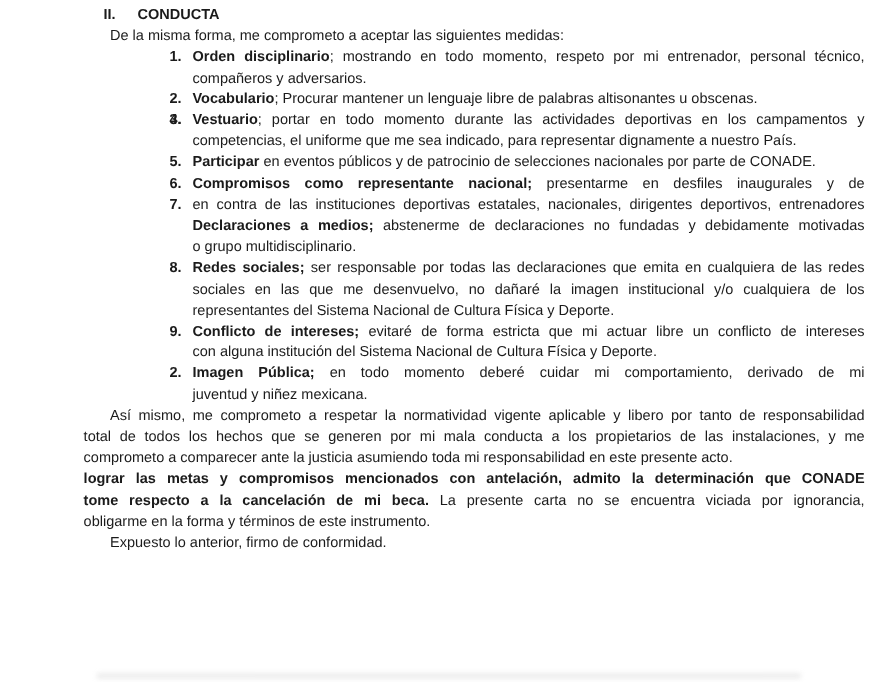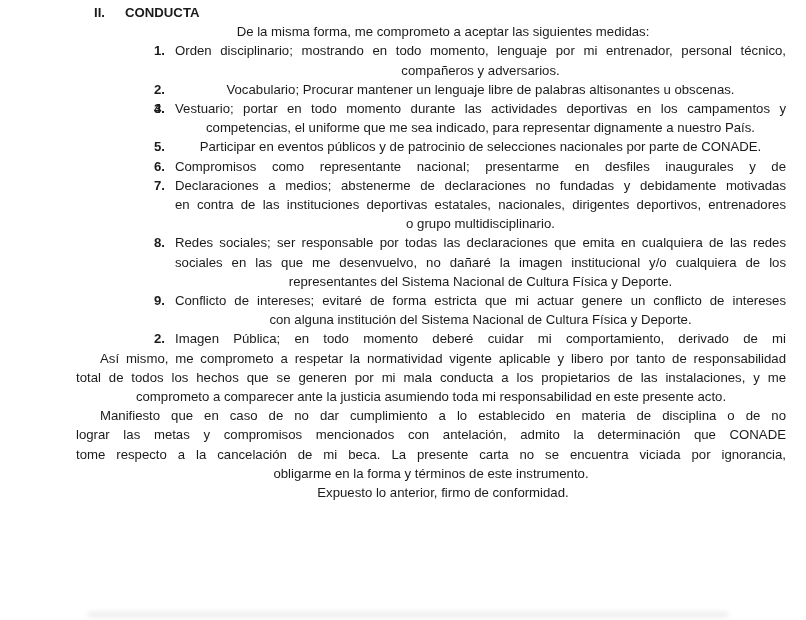--- a/index.html
+++ b/index.html
@@ -21,27 +21,27 @@
     line-height: 19.2px;
     color: #1b1b1b;
     filter: blur(0.3px);
   }
   .heading { font-weight: bold; padding-left: 18px; }
   .heading .numeral { display: inline-block; width: 31px; }
   .indent { text-indent: 24px; }
   
   .jl { text-align: justify; text-align-last: justify; white-space: nowrap; }
   
-  .ll { text-align: center; white-space: nowrap; }
+  .ll { text-align: left; white-space: nowrap; }
   .item { position: relative; padding-left: 99px; }
   .item .num {
     position: absolute; left: 0; top: 0;
     width: 89px; text-align: right; font-weight: bold;
   }
-  .term { font-weight: normal; }
+  .term { font-weight: bold; }
   .scan-smudge {
     position: absolute;
     left: 60px; top: 612px;
     width: 640px; height: 5px;
     background: #c9c9c9;
     opacity: 0.35;
     filter: blur(2.5px);
   }
 </style>
 </head>
@@ -51,21 +51,21 @@
   <div class="content">
 
     <div class="heading">
       <span class="numeral">II.</span><span>CONDUCTA</span>
     </div>
 
     <div class="ll indent">De la misma forma, me comprometo a aceptar las siguientes medidas:</div>
 
     <div class="item">
       <span class="num">1.</span>
-      <div class="jl"><b class="term">Orden disciplinario</b><span>; </span><span>mostrando en todo momento, lenguaje por mi entrenador, personal técnico,</span></div>
+      <div class="jl"><b class="term">Orden disciplinario</b><span>; </span><span>mostrando en todo momento, respeto por mi entrenador, personal técnico,</span></div>
       <div class="ll">compañeros y adversarios.</div>
     </div>
 
     <div class="item">
       <span class="num">2.</span>
       <div class="ll"><b class="term">Vocabulario</b><span>; </span><span>Procurar mantener un lenguaje libre de palabras altisonantes u obscenas.</span></div>
     </div>
 
     <div class="item">
       <span class="num">3.</span>
@@ -82,51 +82,51 @@
       <div class="ll"><b class="term">Participar</b><span> </span><span>en eventos públicos y de patrocinio de selecciones nacionales por parte de CONADE.</span></div>
     </div>
 
     <div class="item">
       <span class="num">6.</span>
       <div class="jl"><b class="term">Compromisos como representante nacional;</b><span> </span><span>presentarme en desfiles inaugurales y de</span></div>
     </div>
 
     <div class="item">
       <span class="num">7.</span>
+      <div class="jl">en contra de las instituciones deportivas estatales, nacionales, dirigentes deportivos, entrenadores</div>
       <div class="jl"><b class="term">Declaraciones a medios;</b><span> </span><span>abstenerme de declaraciones no fundadas y debidamente motivadas</span></div>
-      <div class="jl">en contra de las instituciones deportivas estatales, nacionales, dirigentes deportivos, entrenadores</div>
       <div class="ll">o grupo multidisciplinario.</div>
     </div>
 
     <div class="item">
       <span class="num">8.</span>
       <div class="jl"><b class="term">Redes sociales;</b><span> </span><span>ser responsable por todas las declaraciones que emita en cualquiera de las redes</span></div>
       <div class="jl">sociales en las que me desenvuelvo, no dañaré la imagen institucional y/o cualquiera de los</div>
       <div class="ll">representantes del Sistema Nacional de Cultura Física y Deporte.</div>
     </div>
 
     <div class="item">
       <span class="num">9.</span>
-      <div class="jl"><b class="term">Conflicto de intereses;</b><span> </span><span>evitaré de forma estricta que mi actuar genere un conflicto de intereses</span></div>
+      <div class="jl"><b class="term">Conflicto de intereses;</b><span> </span><span>evitaré de forma estricta que mi actuar libre un conflicto de intereses</span></div>
       <div class="ll">con alguna institución del Sistema Nacional de Cultura Física y Deporte.</div>
     </div>
 
     <div class="item">
       <span class="num">2.</span>
       <div class="jl"><b class="term">Imagen Pública;</b><span> </span><span>en todo momento deberé cuidar mi comportamiento, derivado de mi</span></div>
+      <div class="ll">juventud y niñez mexicana.</div>
     </div>
 
     <div>
       <div class="jl indent">Así mismo, me comprometo a respetar la normatividad vigente aplicable y libero por tanto de responsabilidad</div>
       <div class="jl">total de todos los hechos que se generen por mi mala conducta a los propietarios de las instalaciones, y me</div>
       <div class="ll">comprometo a comparecer ante la justicia asumiendo toda mi responsabilidad en este presente acto.</div>
     </div>
 
     <div>
-      <div class="jl indent"><b class="term">Manifiesto que en caso de no dar cumplimiento a lo establecido en materia de disciplina o de no</b></div>
       <div class="jl"><b class="term">lograr las metas y compromisos mencionados con antelación, admito la determinación que CONADE</b></div>
       <div class="jl"><b class="term">tome respecto a la cancelación de mi beca.</b> <span>La presente carta no se encuentra viciada por ignorancia,</span></div>
       <div class="ll">obligarme en la forma y términos de este instrumento.</div>
     </div>
 
     <div class="ll indent">Expuesto lo anterior, firmo de conformidad.</div>
 
   </div>
 
   <div class="scan-smudge"></div>

